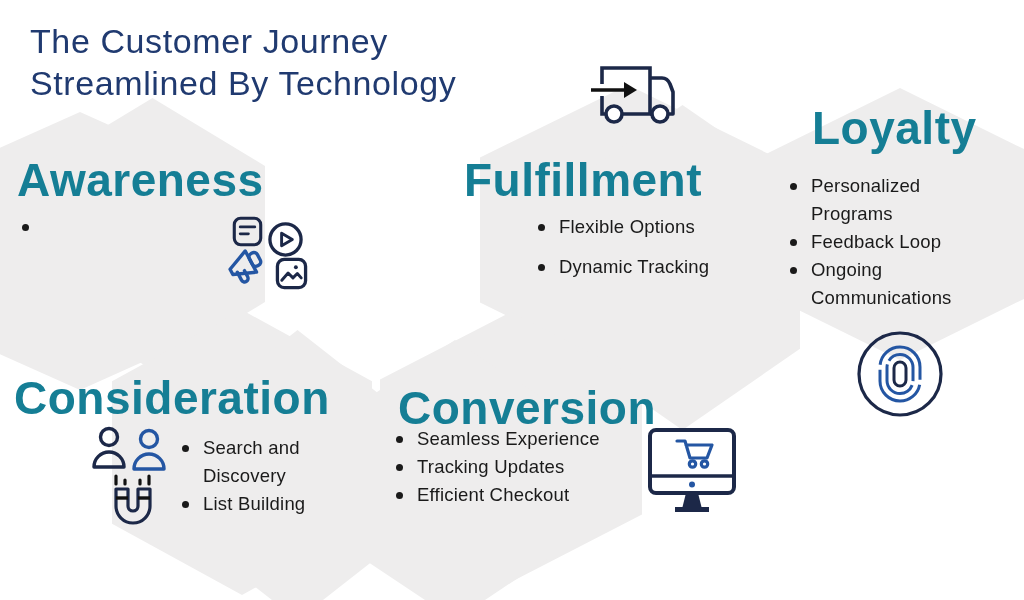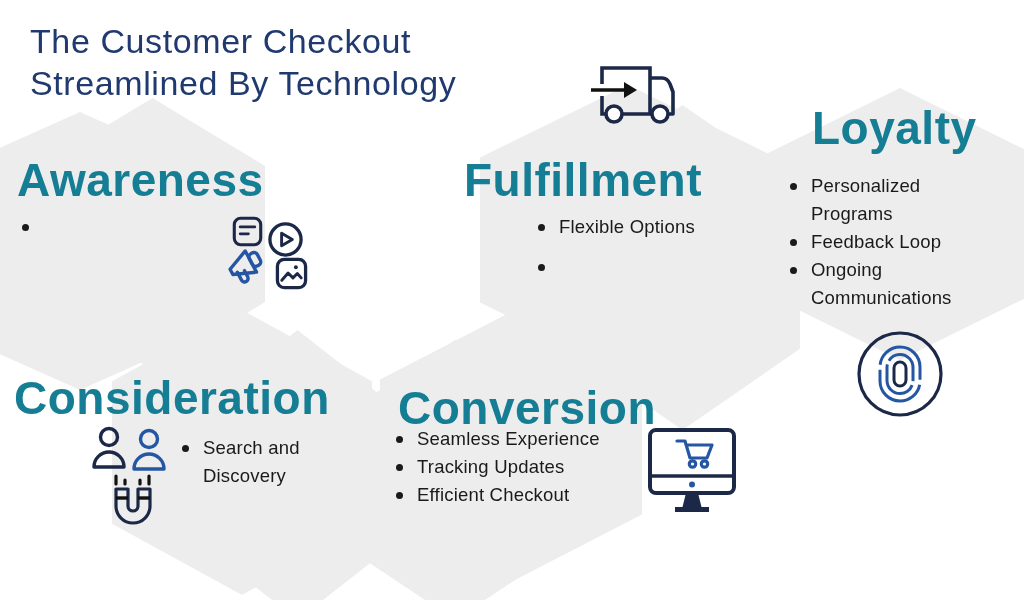--- a/index.html
+++ b/index.html
@@ -70,21 +70,21 @@
 <div class="hex" id="hex-aw-b"></div>
 <div class="hex" id="hex-ful-a"></div>
 <div class="hex" id="hex-ful-b"></div>
 <div class="hex" id="hex-loy"></div>
 <div class="hex" id="hex-con-a"></div>
 <div class="hex" id="hex-con-b"></div>
 <div class="hex" id="hex-cv-a"></div>
 <div class="hex" id="hex-cv-b"></div>
 
 <div class="layer title">
-  <div>The Customer Checkout</div>
+  <div>The Customer Journey</div>
   <div>Streamlined By Technology</div>
 </div>
 
 <div class="layer stage-heading" id="awareness-heading">Awareness</div>
 <div class="layer stage-heading" id="fulfillment-heading">Fulfillment</div>
 <div class="layer stage-heading" id="loyalty-heading">Loyalty</div>
 <div class="layer stage-heading" id="consideration-heading">Consideration</div>
 <div class="layer stage-heading" id="conversion-heading">Conversion</div>
 
 <div class="layer bullet-list" id="awareness-list">
@@ -93,20 +93,21 @@
   </div>
 </div>
 
 <div class="layer bullet-list" id="fulfillment-list">
   <div class="bullet-item">
     <span class="bullet-dot"></span>
     <span>Flexible Options</span>
   </div>
   <div class="bullet-item">
     <span class="bullet-dot"></span>
+    <span>Dynamic Tracking</span>
   </div>
 </div>
 
 <div class="layer bullet-list" id="loyalty-list">
   <div class="bullet-item">
     <span class="bullet-dot"></span>
     <span>Personalized Programs</span>
   </div>
   <div class="bullet-item">
     <span class="bullet-dot"></span>
@@ -115,20 +116,24 @@
   <div class="bullet-item">
     <span class="bullet-dot"></span>
     <span>Ongoing Communications</span>
   </div>
 </div>
 
 <div class="layer bullet-list" id="consideration-list">
   <div class="bullet-item">
     <span class="bullet-dot"></span>
     <span>Search and Discovery</span>
+  </div>
+  <div class="bullet-item">
+    <span class="bullet-dot"></span>
+    <span>List Building</span>
   </div>
 </div>
 
 <div class="layer bullet-list" id="conversion-list">
   <div class="bullet-item">
     <span class="bullet-dot"></span>
     <span>Seamless Experience</span>
   </div>
   <div class="bullet-item">
     <span class="bullet-dot"></span>

